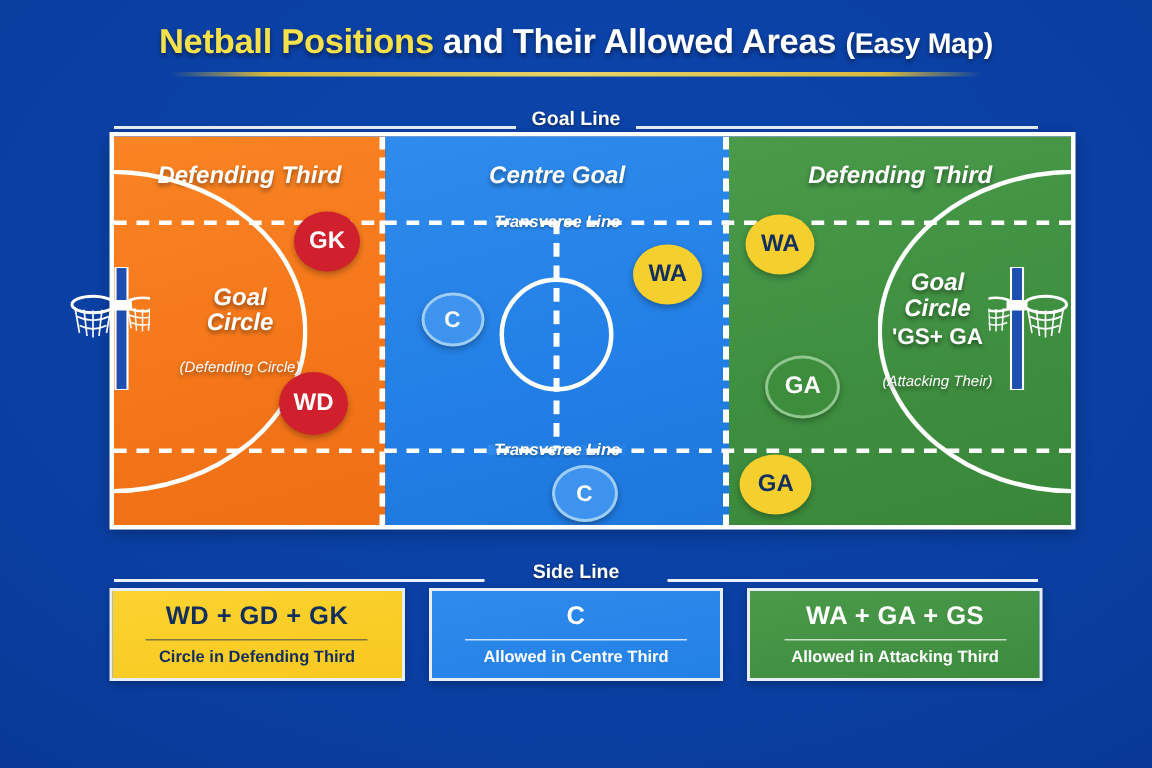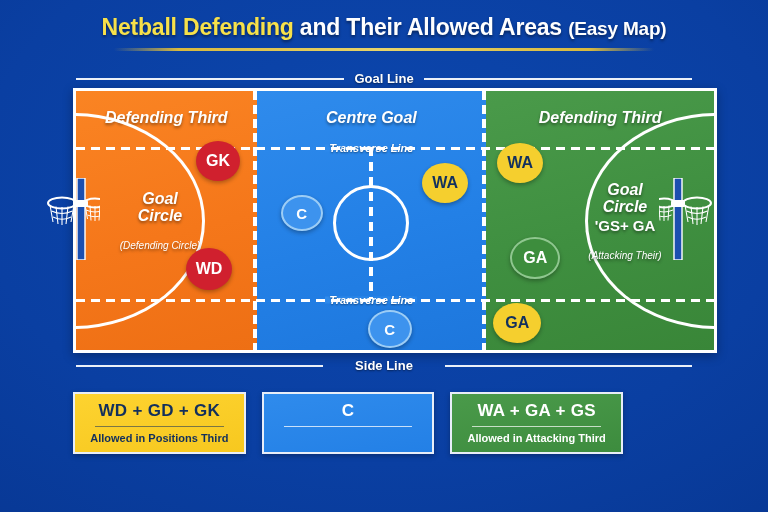--- a/index.html
+++ b/index.html
@@ -40,37 +40,37 @@
     height: 3px;
     margin: 7px auto 0 auto;
     background: linear-gradient(to right, rgba(215,190,70,0) 0%, #d8b93f 12%, #e8d46a 50%, #d8b93f 88%, rgba(215,190,70,0) 100%);
   }
 
   
   .line-caption {
     position: absolute;
     left: 76px; right: 76px;
     display: flex;
-    align-items: center;
+    align-items: flex-end;
     gap: 10px;
   }
   .line-caption .rule {
     flex: 1 1 auto;
     height: 2px;
     background: #ffffff;
     opacity: 0.92;
   }
   .line-caption .cap-text {
     font-size: 13px;
     font-weight: bold;
     white-space: nowrap;
     text-shadow: 0 1px 2px rgba(0,0,0,0.5);
   }
   #goal-line-caption { top: 71px; }
-  #side-line-caption { top: 358px; gap: 32px; }
+  #side-line-caption { top: 373px; gap: 32px; }
 
   
   #court {
     position: absolute;
     left: 73px;
     top: 88px;
     width: 644px;
     height: 265px;
     border: 3px solid #ffffff;
     display: flex;
@@ -271,21 +271,21 @@
     z-index: 7;
   }
   #goalpost-left  { left: 44px; }
   #goalpost-right { left: 659px; }
 
   
   #legend {
     position: absolute;
     left: 73px;
     top: 392px;
-    width: 550px;
+    width: 622px;
     display: flex;
     gap: 16px;
   }
   .legend-box {
     flex: 1 1 0;
     border: 2px solid #e8eef8;
     padding: 7px 6px 8px 6px;
     text-align: center;
     box-shadow: 0 2px 5px rgba(0,0,0,0.28);
   }
@@ -323,21 +323,21 @@
     white-space: nowrap;
   }
   #legend-defending .legend-note { color: #122f5c; }
   #legend-centre    .legend-note { color: #ffffff; }
   #legend-attacking .legend-note { color: #ffffff; }
 </style>
 </head>
 <body>
 
 <div id="title-bar">
-  <div id="title-text"><span class="t-yellow">Netball Defending</span><span class="t-white"> and Their Allowed Areas </span><span class="t-small">(Easy Map)</span></div>
+  <div id="title-text"><span class="t-yellow">Netball Positions</span><span class="t-white"> and Their Allowed Areas </span><span class="t-small">(Easy Map)</span></div>
   <div id="title-rule"></div>
 </div>
 
 <div class="line-caption" id="goal-line-caption">
   <div class="rule"></div>
   <div class="cap-text">Goal Line</div>
   <div class="rule"></div>
 </div>
 
 <div id="court">
@@ -428,24 +428,25 @@
 <div class="line-caption" id="side-line-caption">
   <div class="rule"></div>
   <div class="cap-text">Side Line</div>
   <div class="rule"></div>
 </div>
 
 <div id="legend">
   <div class="legend-box" id="legend-defending">
     <div class="legend-codes">WD + GD + GK</div>
     <div class="legend-rule"></div>
-    <div class="legend-note">Allowed in Positions Third</div>
+    <div class="legend-note">Circle in Defending Third</div>
   </div>
   <div class="legend-box" id="legend-centre">
     <div class="legend-codes">C</div>
     <div class="legend-rule"></div>
+    <div class="legend-note">Allowed in Centre Third</div>
   </div>
   <div class="legend-box" id="legend-attacking">
     <div class="legend-codes">WA + GA + GS</div>
     <div class="legend-rule"></div>
     <div class="legend-note">Allowed in Attacking Third</div>
   </div>
 </div>
 
 </body></html>

